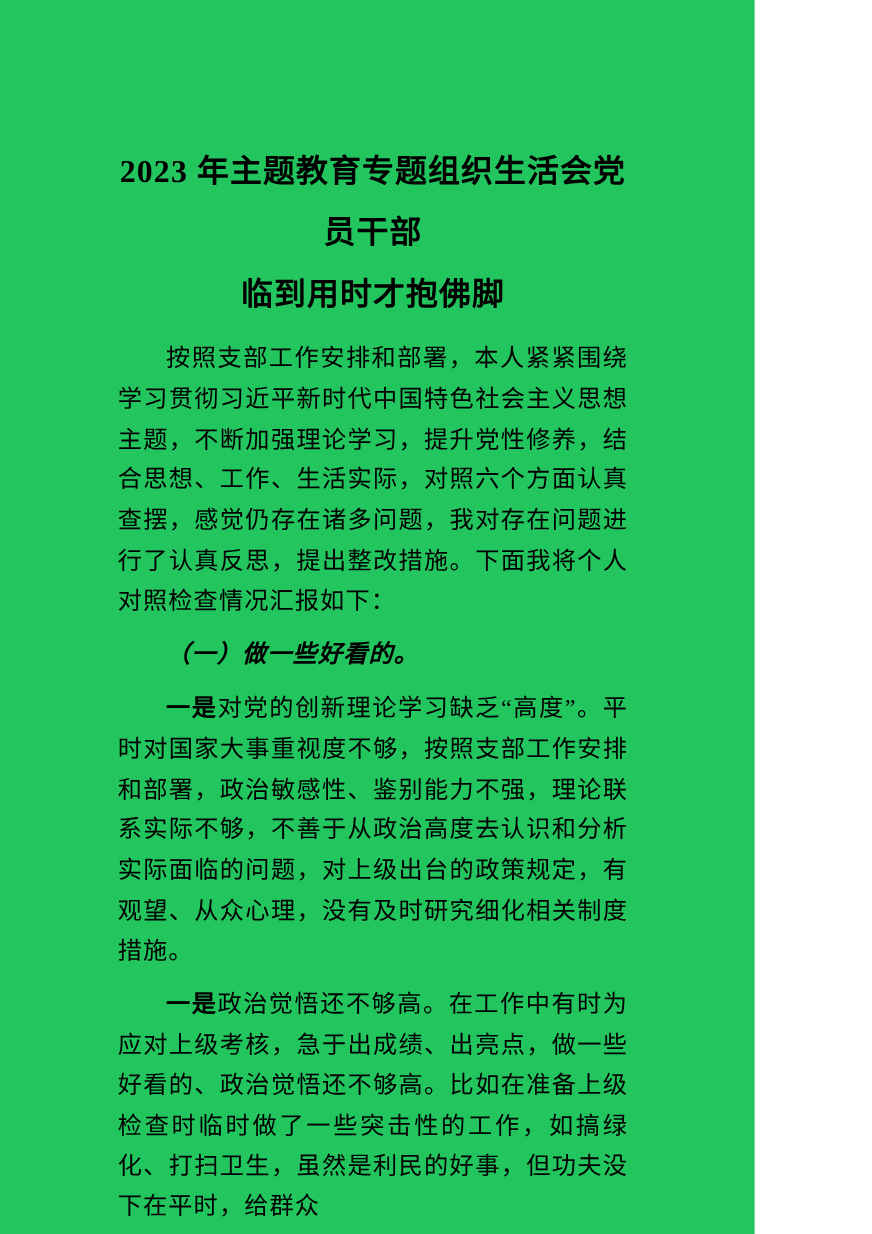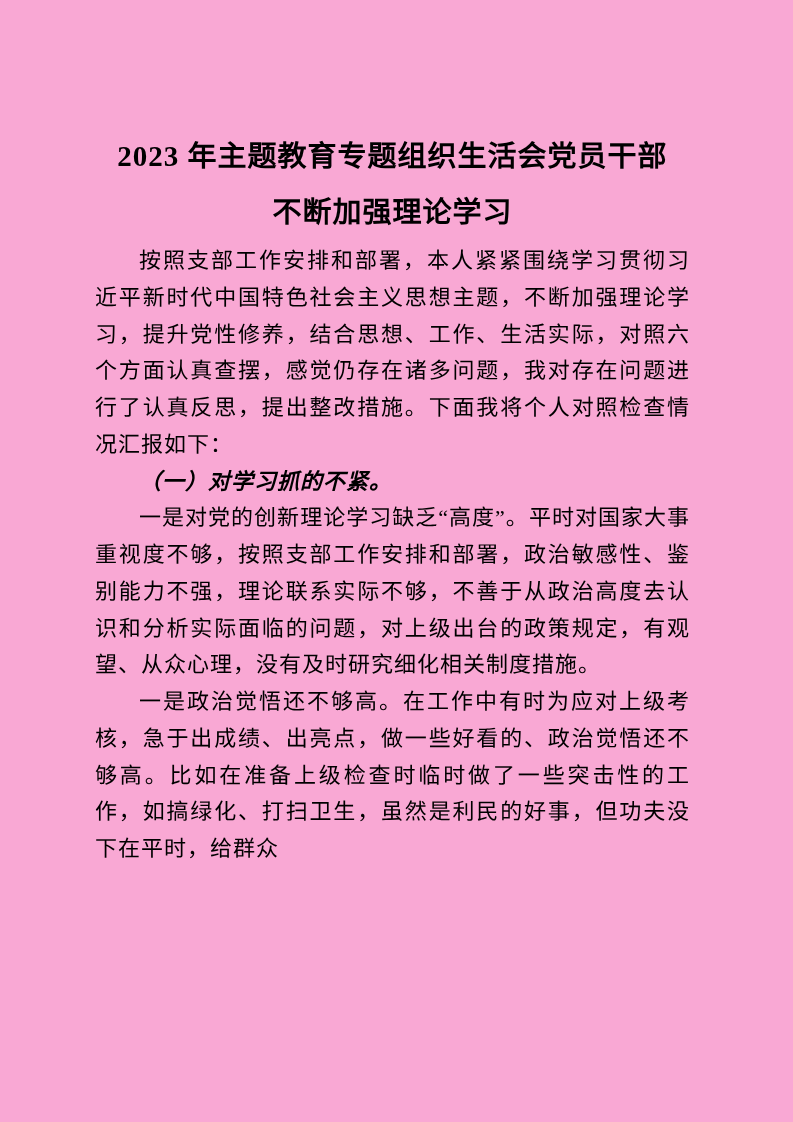--- a/index.html
+++ b/index.html
@@ -2,68 +2,68 @@
 <html lang="zh-CN"><head>
 <meta charset="utf-8">
 <style>
   html, body {
     margin: 0;
     padding: 0;
     background: #ffffff;
   }
   .page {
     position: relative;
-    width: 793px;
+    width: 686px;
     height: 1122px;
-    background: #f9a8d4;
+    background: #22c55e;
     color: #000000;
     box-sizing: border-box;
     padding: 128px 103px 0 95px;
     overflow: hidden;
     font-family: "Liberation Serif", "DejaVu Serif", serif;
   }
   .doc-title {
     margin: 0 0 3px 0;
     font-size: 29px;
     font-weight: bold;
     line-height: 56px;
     text-align: center;
     letter-spacing: 1px;
     font-family: "Liberation Serif", "DejaVu Serif", serif;
   }
   .body-text p {
-    margin: 0;
+    margin: 12px;
     font-size: 22px;
     line-height: 36.75px;
     letter-spacing: 1px;
     text-align: justify;
     text-justify: inter-ideograph;
     text-indent: 2em;
   }
   .section-heading {
     font-weight: bold;
     font-style: italic; 
   }
   .lead {
-    font-weight: normal;
+    font-weight: bold;
   }
 </style>
 </head>
 <body>
 
 <div class="page">
   <h1 class="doc-title">
     <span>2023 年主题教育专题组织生活会党员干部</span><br>
-    <span>不断加强理论学习</span>
+    <span>临到用时才抱佛脚</span>
   </h1>
 
   <div class="body-text">
     <p>按照支部工作安排和部署，本人紧紧围绕学习贯彻习近平新时代中国特色社会主义思想主题，不断加强理论学习，提升党性修养，结合思想、工作、生活实际，对照六个方面认真查摆，感觉仍存在诸多问题，我对存在问题进行了认真反思，提出整改措施。下面我将个人对照检查情况汇报如下：</p>
 
-    <p class="section-heading">（一）对学习抓的不紧。</p>
+    <p class="section-heading">（一）做一些好看的。</p>
 
     <p><span class="lead">一是</span><span>对党的创新理论学习缺乏“高度”。平时对国家大事重视度不够，按照支部工作安排和部署，政治敏感性、鉴别能力不强，理论联系实际不够，不善于从政治高度去认识和分析实际面临的问题，对上级出台的政策规定，有观望、从众心理，没有及时研究细化相关制度措施。</span></p>
 
 
 
     <p><span class="lead">一是</span><span>政治觉悟还不够高。在工作中有时为应对上级考核，急于出成绩、出亮点，做一些好看的、政治觉悟还不够高。比如在准备上级检查时临时做了一些突击性的工作，如搞绿化、打扫卫生，虽然是利民的好事，但功夫没下在平时，给群众</span></p>
   </div>
 </div>
 
 </body></html>

